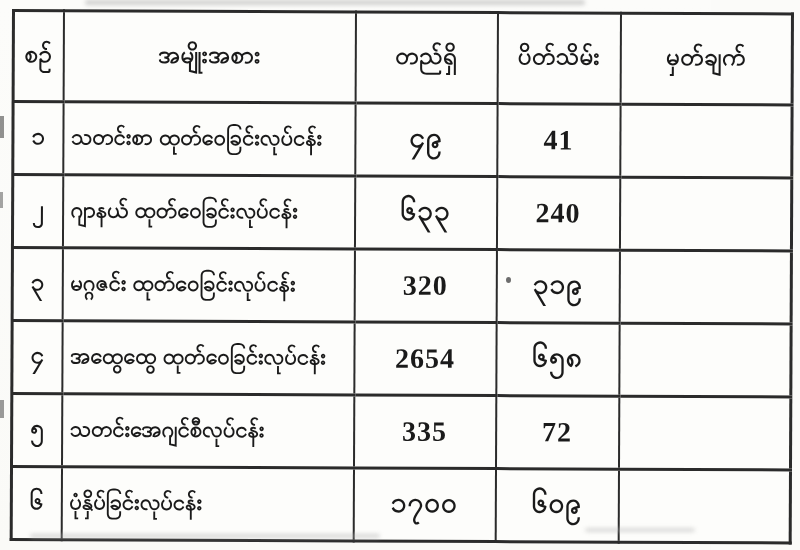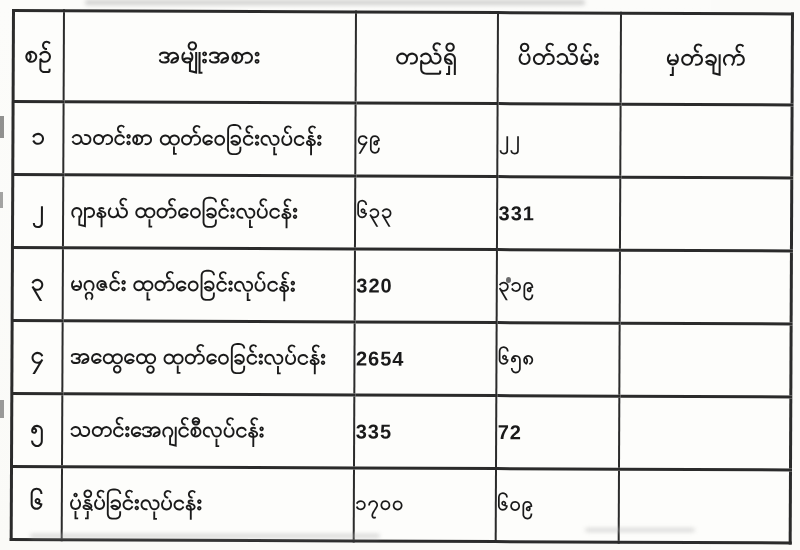--- a/index.html
+++ b/index.html
@@ -51,23 +51,24 @@
   td.cell-no {
     text-align: center;
     font-size: 24px;
   }
   td.cell-cat {
     text-align: left;
     padding-left: 7px;
     font-size: 22px;
   }
   td.cell-num {
-    text-align: left;
-    font-size: 20px;
+    text-align: center;
+    font-size: 28px;
     letter-spacing: 1px;
+    font-family: Liberation Serif, serif;
   }
   td.cell-remark { background: #fdfdfb; }
   .c-no     { width: 50px; }
   .c-cat    { width: 292px; }
   .c-exist  { width: 142px; }
   .c-closed { width: 123px; }
   .c-remark { width: 172px; }
 
   
   .artifact { position: absolute; pointer-events: none; }
@@ -126,28 +127,28 @@
         <th>တည်ရှိ</th>
         <th>ပိတ်သိမ်း</th>
         <th>မှတ်ချက်</th>
       </tr>
     </thead>
     <tbody>
       <tr>
         <td class="cell-no">၁</td>
         <td class="cell-cat">သတင်းစာ ထုတ်ဝေခြင်းလုပ်ငန်း</td>
         <td class="cell-num">၄၉</td>
-        <td class="cell-num">၂၂</td>
+        <td class="cell-num">41</td>
         <td class="cell-remark"></td>
       </tr>
       <tr>
         <td class="cell-no">၂</td>
         <td class="cell-cat">ဂျာနယ် ထုတ်ဝေခြင်းလုပ်ငန်း</td>
         <td class="cell-num">၆၃၃</td>
-        <td class="cell-num">331</td>
+        <td class="cell-num">240</td>
         <td class="cell-remark"></td>
       </tr>
       <tr>
         <td class="cell-no">၃</td>
         <td class="cell-cat">မဂ္ဂဇင်း ထုတ်ဝေခြင်းလုပ်ငန်း</td>
         <td class="cell-num">320</td>
         <td class="cell-num">၃၁၉</td>
         <td class="cell-remark"></td>
       </tr>
       <tr>

